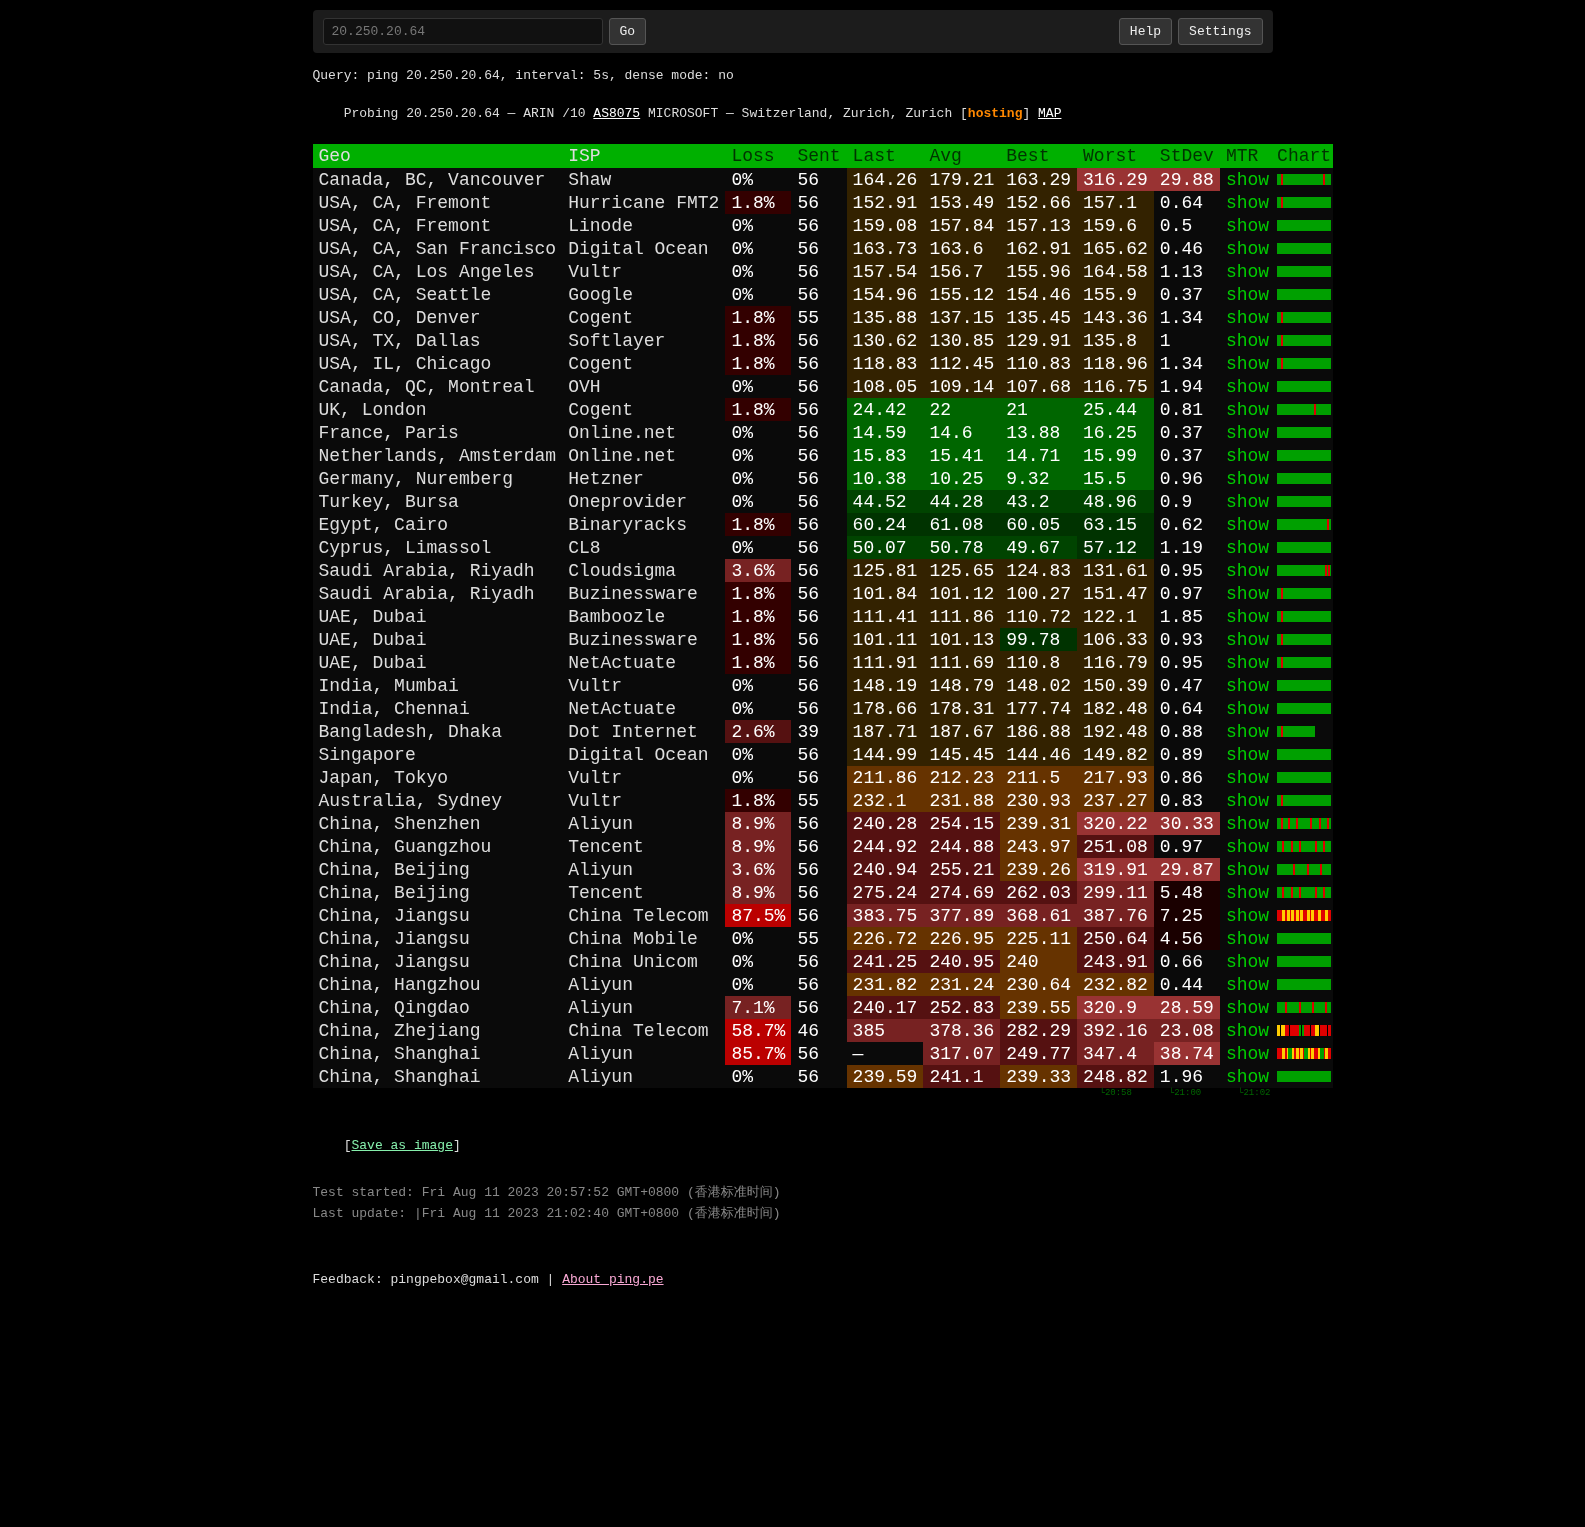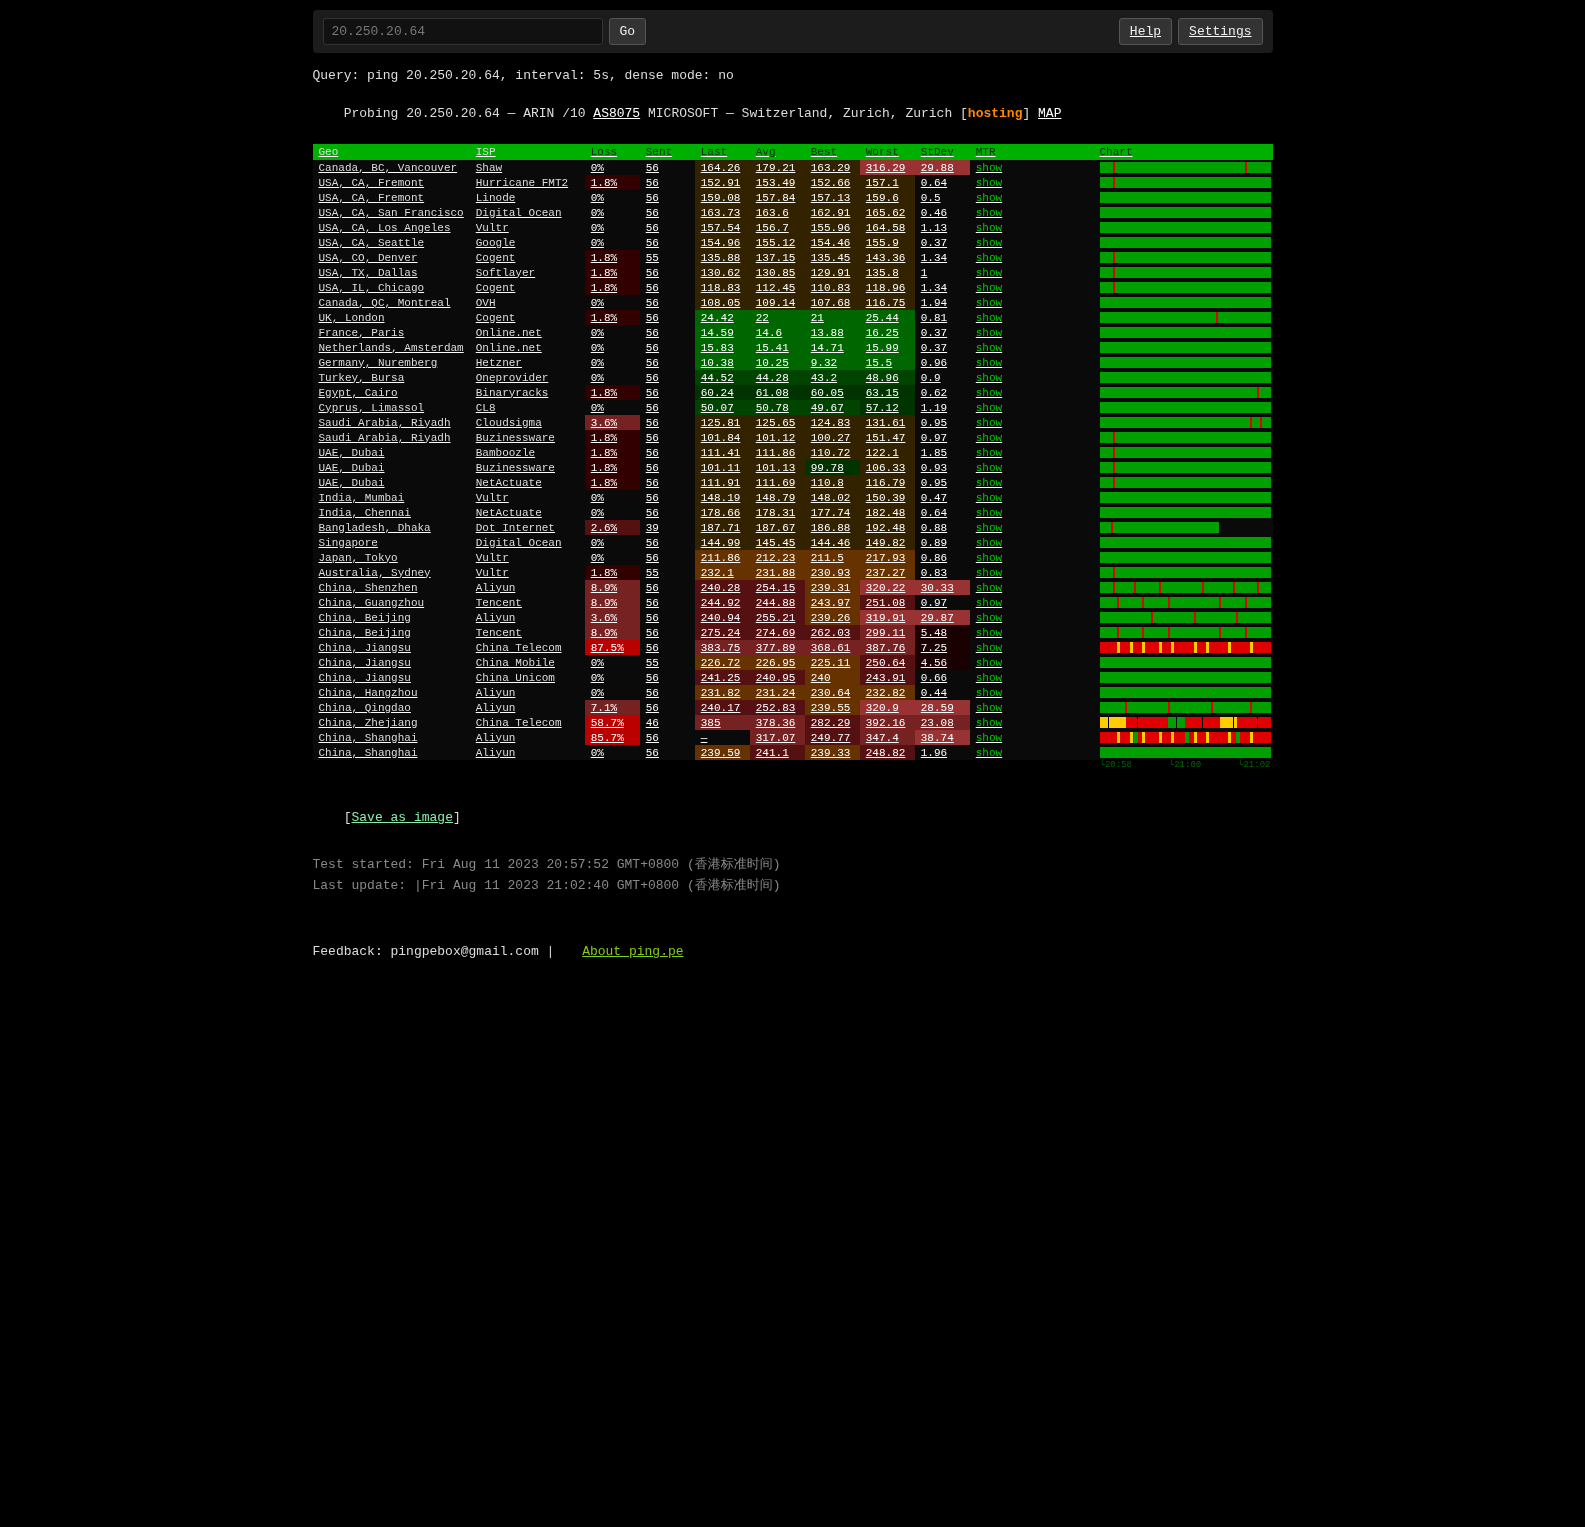--- a/index.html
+++ b/index.html
@@ -38,46 +38,46 @@
 .btn {
   background: #333;
   border: 1px solid #555;
   color: #eee;
   padding: 5px 10px;
   font-family: inherit;
   font-size: 13px;
   border-radius: 3px;
   cursor: pointer;
 }
-.right-btns { display: flex; gap: 6px; text-decoration: underline; }
+.right-btns { display: flex; gap: 6px; }
 .info-line { margin: 8px 0; color: #ddd; white-space: pre; }
 .hosting { color: #ff8800; font-weight: bold; }
 .asn-link, .map-link { color: #fff; text-decoration: underline; cursor: pointer; }
-table { width: 100%; border-collapse: collapse; font-size: 11px; text-decoration: underline; }
+table { width: 100%; border-collapse: collapse; font-size: 18px; }
 thead tr { background: #00b000; color: #003300; }
 thead th { text-align: left; padding: 2px 6px; font-weight: normal; }
 tbody td { padding: 1.5px 6px; white-space: nowrap; }
 tbody tr { background: #0a0a0a; }
 .geo-col { width: 155px; color: #ddd; }
 .isp-col { width: 115px; color: #ddd; }
 .num-col { width: 55px; }
 .mtr-link { color: #00cc00; cursor: pointer; }
 .chart-cell { width: 175px; padding: 0 2px; }
 .chart-bar {
   height: 11px;
   background: #00a000;
   position: relative;
   display: flex;
 }
 .chart-mark { position: absolute; top: 0; width: 2px; height: 100%; background: #e00000; }
 .chart-time-labels { color: #006600; font-size: 9px; display: flex; justify-content: space-between; padding: 0 2px; }
 .save-link { color: #86efac; text-decoration: underline; cursor: pointer; }
 .meta-line { color: #888; margin: 3px 0; }
 .footer { margin-top: 50px; color: #ddd; }
-.footer a { color: #84cc16; text-decoration: underline; margin-left: 20px; }
+.footer a { color: #f9a8d4; text-decoration: underline; }
 
 
 .bg-g1 { background: #003300; }
 .bg-g2 { background: #004400; }
 .bg-g3 { background: #006600; }
 .bg-y1 { background: #332200; }
 .bg-y2 { background: #553300; }
 .bg-o1 { background: #663300; }
 .bg-r1 { background: #551111; }
 .bg-r2 { background: #772222; }

